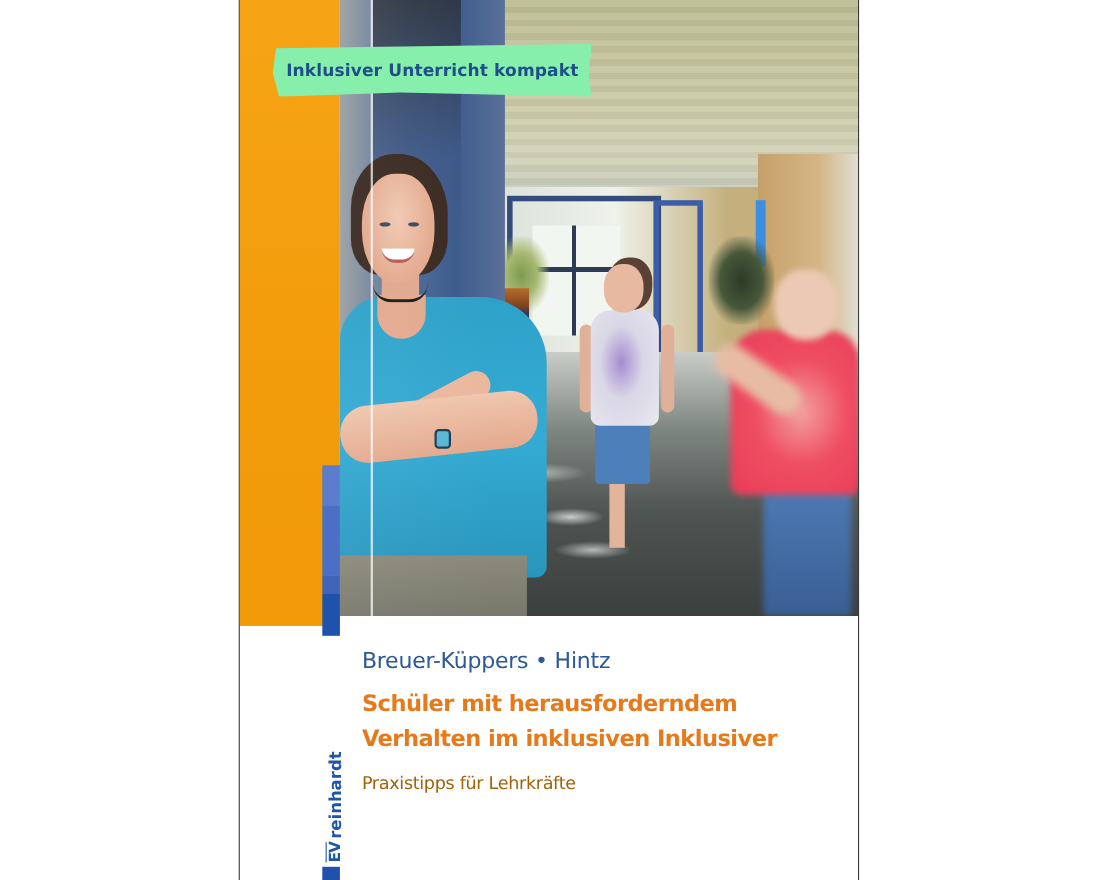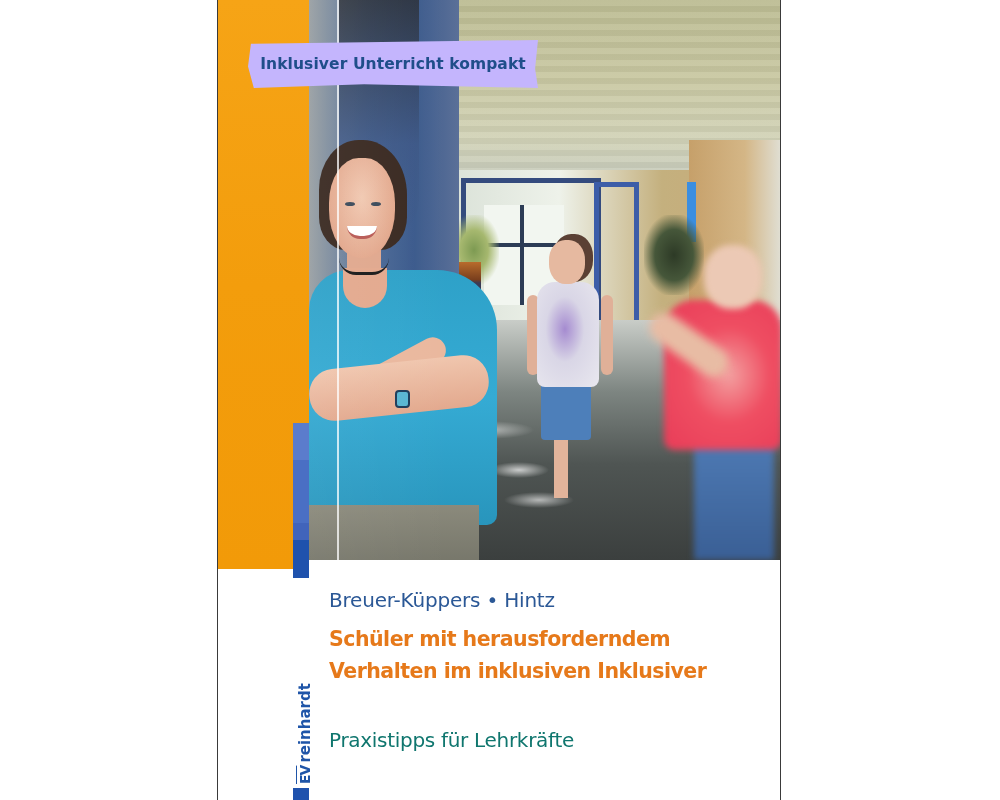--- a/index.html
+++ b/index.html
@@ -192,21 +192,21 @@
     .orange-strip {
       position: absolute; left: 0; top: 0; width: 91px; height: 569px;
       background: linear-gradient(180deg, #f6a416 0%, #f39d0c 50%, #f29a08 100%);
     }
     
     .blue-strip { position: absolute; left: 75px; top: 423px; width: 16px; height: 155px; }
     .blue-seg { width: 100%; }
     
     .banner {
       position: absolute; left: 30px; top: 40px; width: 290px; height: 48px;
-      background: #c4b5fd;
+      background: #86efac;
       clip-path: polygon(1% 8%, 100% 0%, 99% 60%, 100% 100%, 40% 92%, 2% 100%, 0% 55%);
       display: flex; align-items: center; justify-content: center;
     }
     .banner-text {
       font-family: "DejaVu Sans", sans-serif;
       font-weight: bold; font-size: 15.5px;
       color: #1f4e8a;
       letter-spacing: 0.1px;
       white-space: nowrap;
     }
@@ -219,23 +219,23 @@
     }
     .title-line {
       position: absolute; left: 111px;
       font-family: "DejaVu Sans", sans-serif;
       font-weight: bold; font-size: 20.5px; color: #e6791a; white-space: nowrap;
       letter-spacing: -0.5px;
     }
     .title-line.l1 { top: 627px; }
     .title-line.l2 { top: 659px; }
     .subtitle {
-      position: absolute; left: 111px; top: 728px;
-      font-family: "DejaVu Sans", sans-serif;
-      font-size: 20px; color: #0f766e; white-space: nowrap;
+      position: absolute; left: 111px; top: 702px;
+      font-family: "DejaVu Sans", sans-serif;
+      font-size: 16px; color: #a16207; white-space: nowrap;
       letter-spacing: -0.3px;
     }
     
     .publisher {
       position: absolute; left: 78px; top: 672px; width: 18px; height: 112px;
     }
     .publisher-text {
       position: absolute; left: 0; top: 0;
       width: 112px; height: 18px;
       transform-origin: 0 0;

